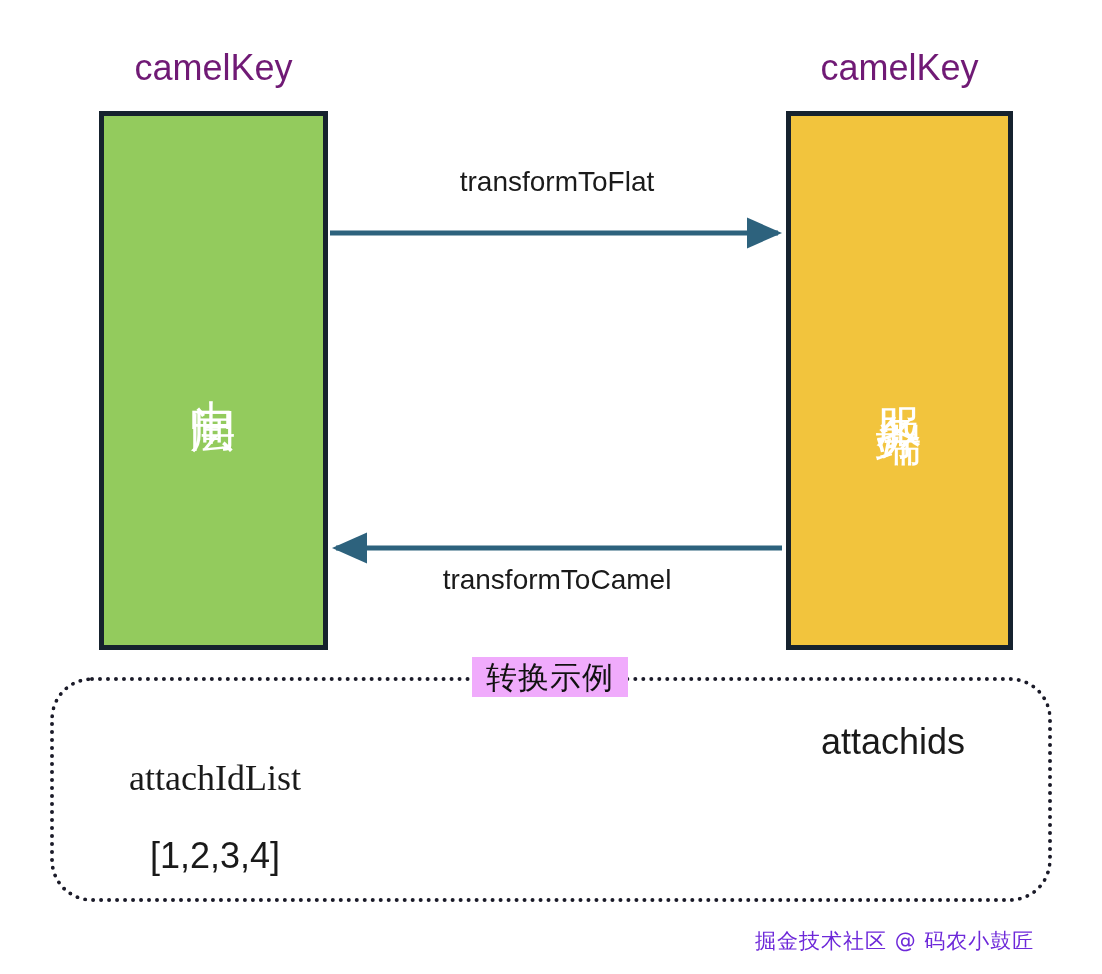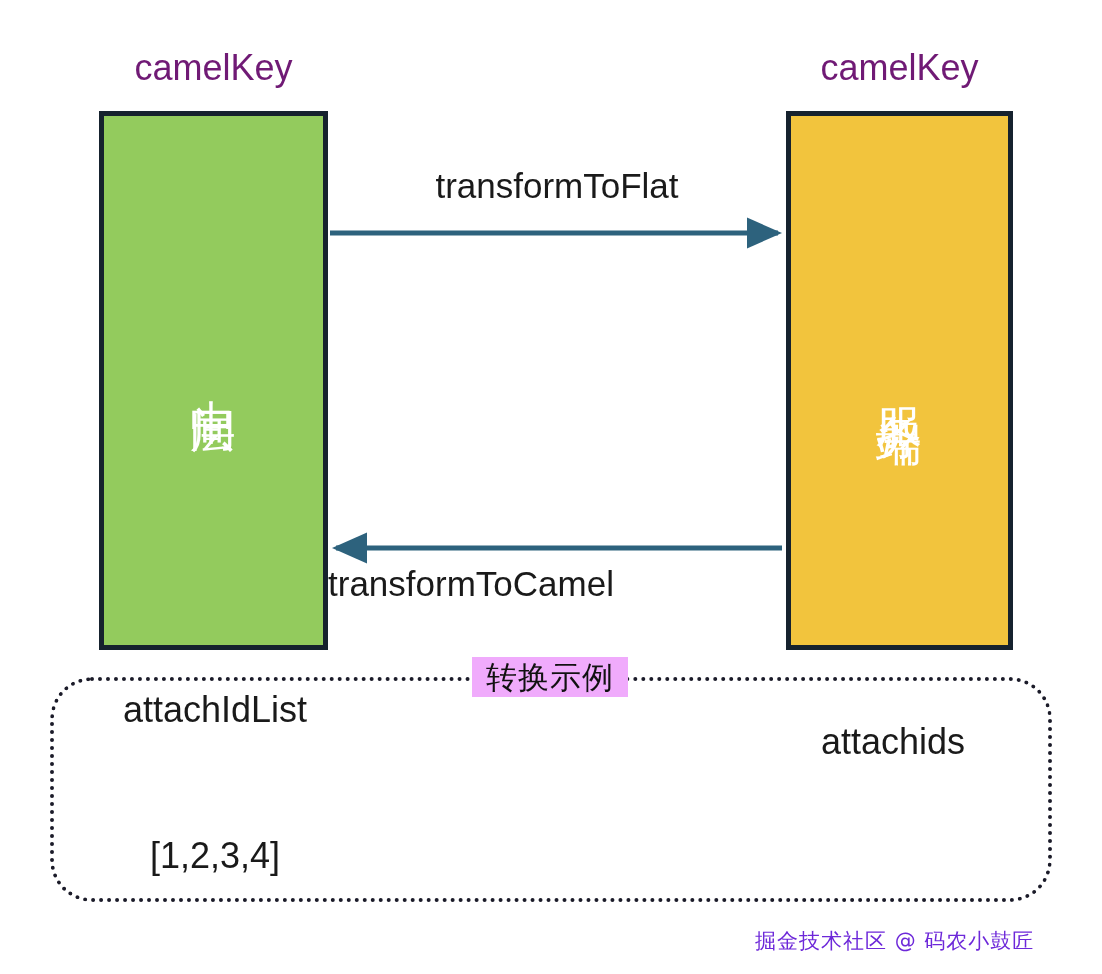--- a/index.html
+++ b/index.html
@@ -65,27 +65,27 @@
 
   
   .arrow-svg {
     position: absolute;
     left: 0; top: 0;
     width: 1102px; height: 974px;
     pointer-events: none;
   }
   .arrow-label {
     position: absolute;
-    font-size: 35px;
+    font-size: 28px;
     color: #1a1a1a;
     white-space: nowrap;
     line-height: 1;
   }
   #label-to-flat  { left: 328px; top: 168px; width: 458px; text-align: center; }
-  #label-to-camel { left: 328px; top: 566px; width: 458px; text-align: left; }
+  #label-to-camel { left: 328px; top: 566px; width: 458px; text-align: center; }
 
   
   #example-box {
     position: absolute;
     left: 50px; top: 677px;
     width: 1002px; height: 225px;
     border: 4px dotted #1b1b29;
     border-radius: 42px;
     box-sizing: border-box;
     background: transparent;
@@ -103,21 +103,21 @@
     white-space: nowrap;
   }
   .ex-cell {
     position: absolute;
     font-size: 36px;
     line-height: 1;
     color: #1a1a1a;
     white-space: nowrap;
     text-align: center;
   }
-  #ex-left-key   { left: 90px;  top: 692px; width: 250px; }
+  #ex-left-key   { left: 90px;  top: 760px; width: 250px; font-family: Liberation Serif, serif; }
   #ex-right-key  { left: 768px; top: 724px; width: 250px; }
   #ex-left-val   { left: 90px;  top: 838px; width: 250px; }
   #ex-right-val  { left: 768px; top: 838px; width: 250px; }
 
   
   #watermark {
     position: absolute;
     left: 755px; top: 931px;
     font-size: 21px;
     line-height: 1;

